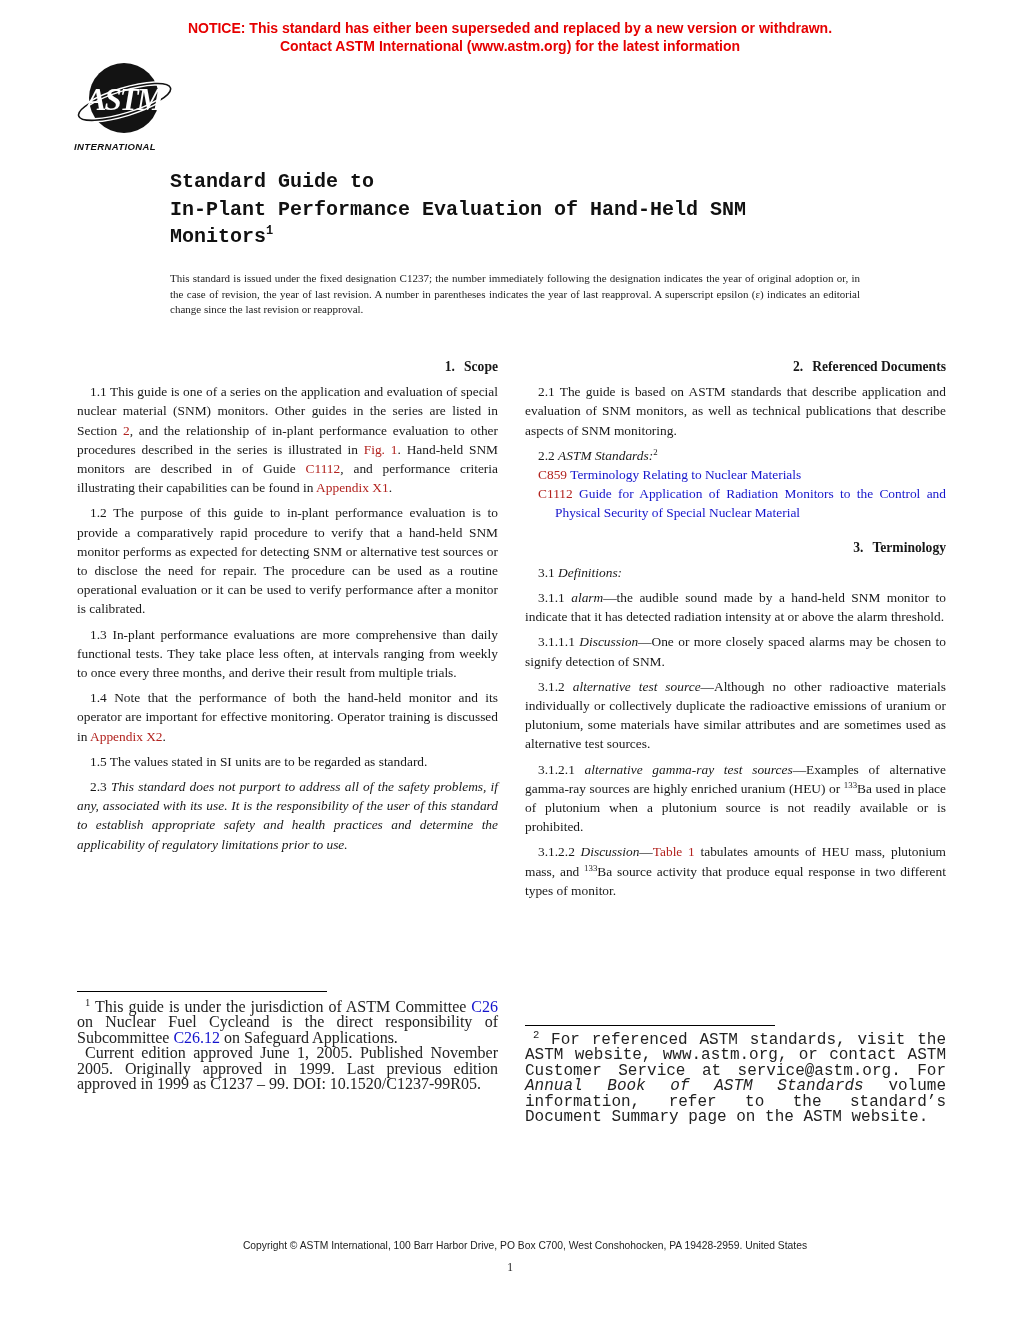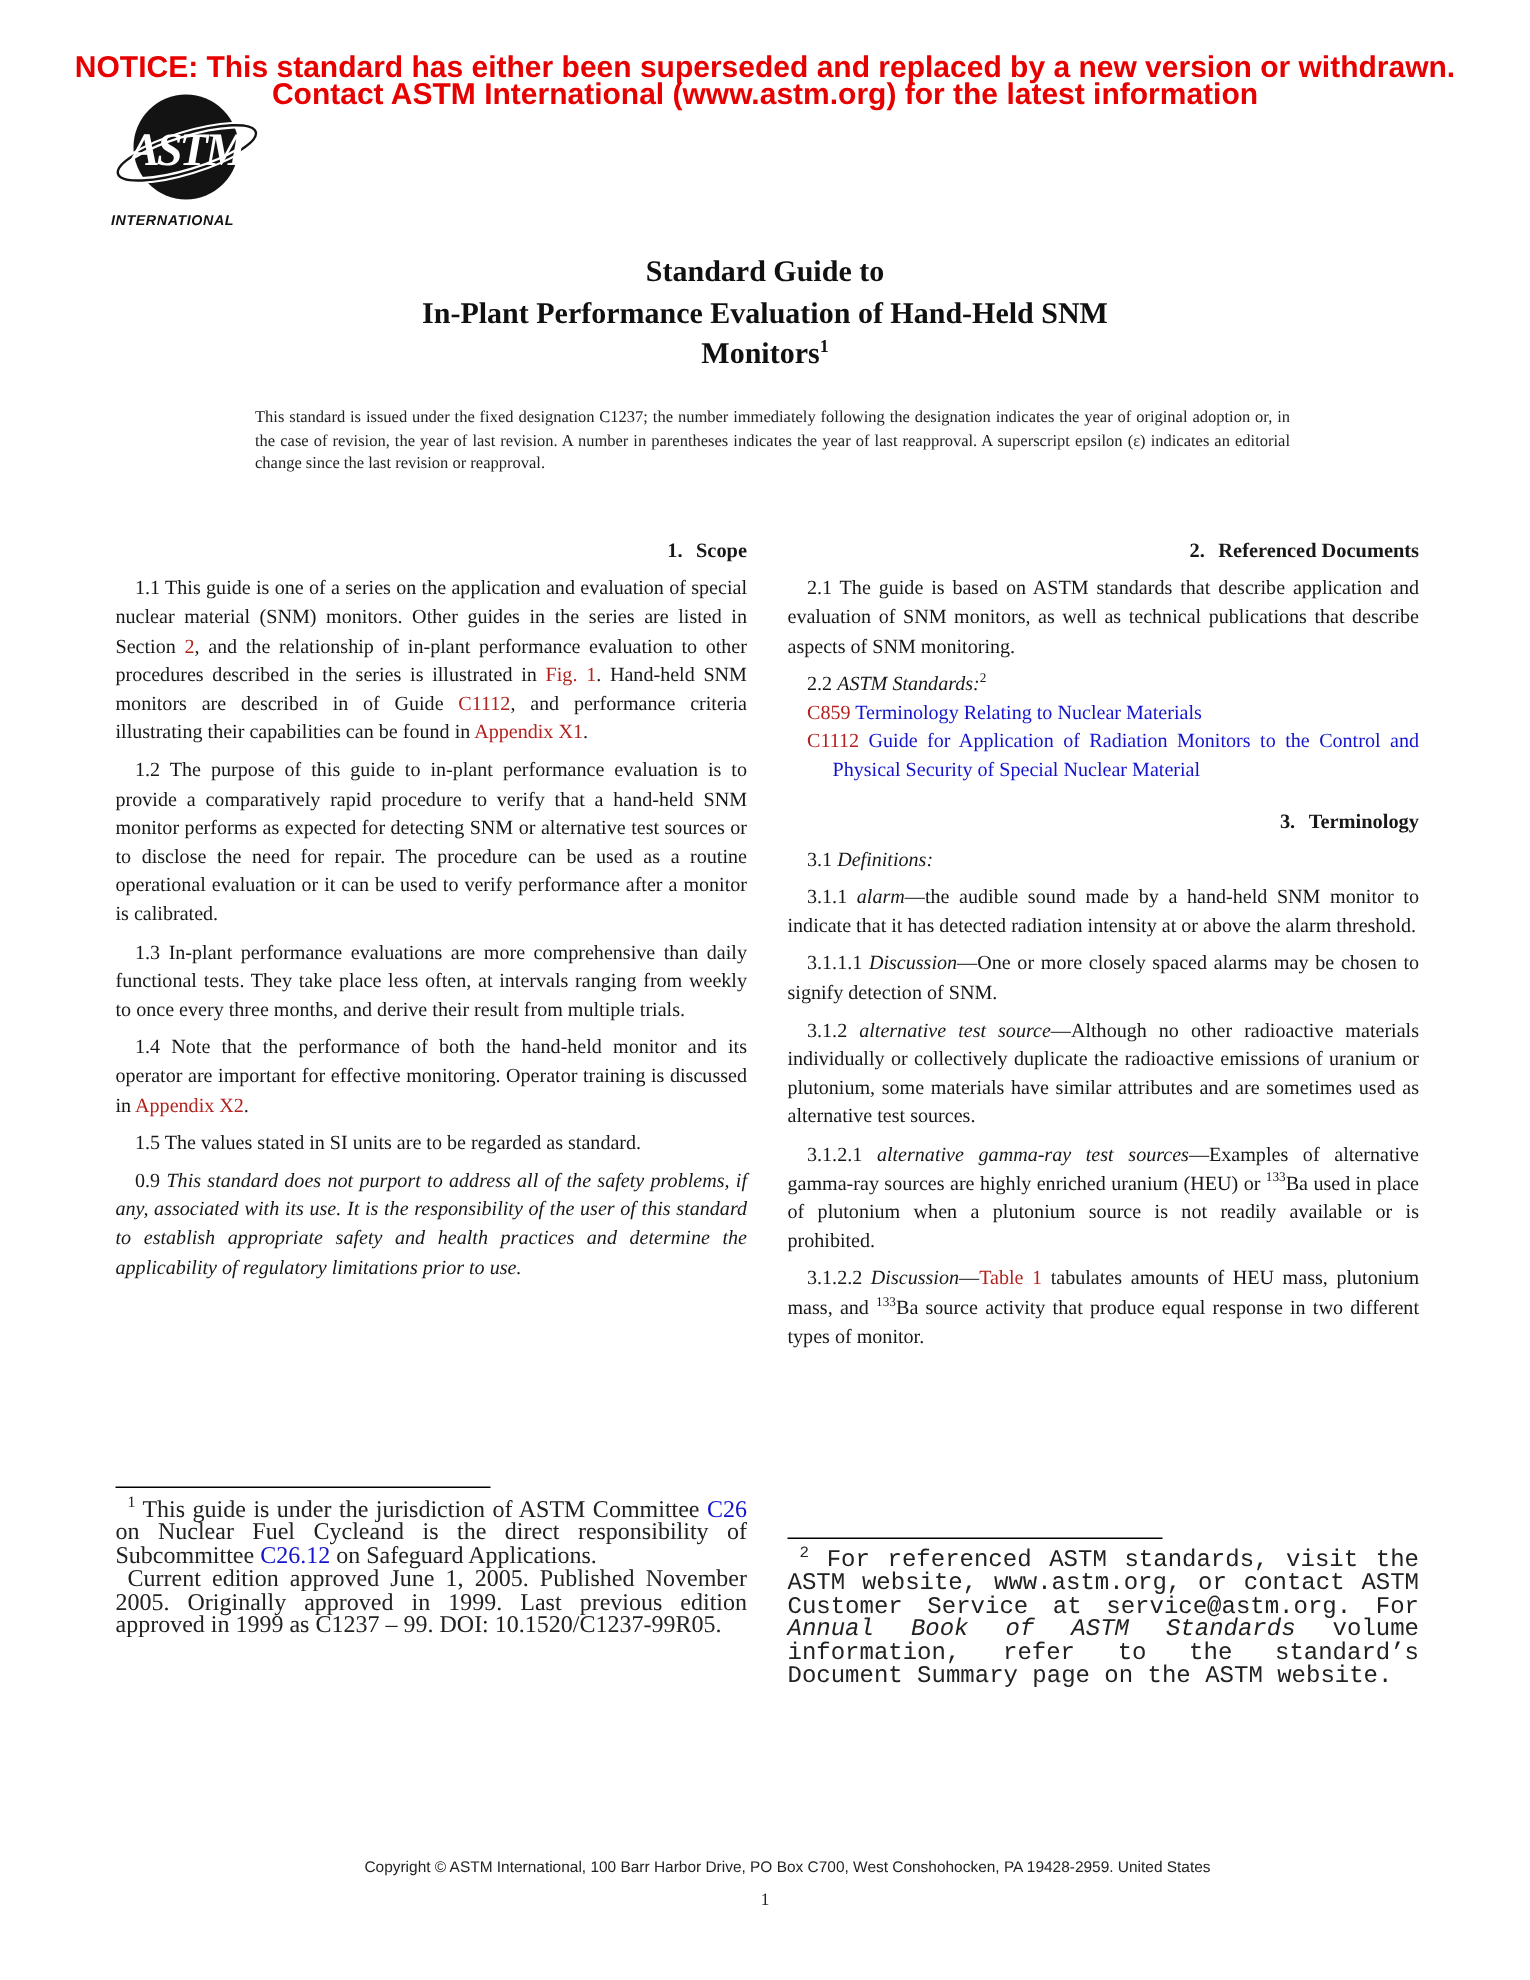--- a/index.html
+++ b/index.html
@@ -2,33 +2,33 @@
 <html style="--notice-red: #e60000; --link-red: #b2221e; --link-blue: #1414cc;"><head>
 <meta charset="utf-8">
 <style>
   html,body{margin:0;padding:0;background:#ffffff;}
   .page{position:relative;width:1020px;height:1320px;background:#fff;
         font-family:"Liberation Serif",serif;color:#181818;overflow:hidden;}
 
   
   .notice{position:absolute;top:20px;left:0;width:100%;text-align:center;
           font-family:"Liberation Sans",sans-serif;font-weight:bold;
-          font-size:20px;line-height:17.5px;color:var(--notice-red,#e60000);margin-top:17px;}
+          font-size:14px;line-height:17.5px;color:var(--notice-red,#e60000);}
 
   
   .logo{position:absolute;left:70px;top:60px;width:104px;text-align:center;}
   .logo-sub{font-family:"Liberation Sans",sans-serif;font-style:italic;font-weight:bold;
             font-size:9.5px;letter-spacing:.4px;margin-top:-3px;color:#111;text-align:left;padding-left:4px;}
 
   .designation{position:absolute;left:172px;top:88px;
                font-family:"Liberation Sans",sans-serif;font-weight:bold;font-size:17px;color:#111;}
 
   .title{position:absolute;left:170px;top:168px;width:680px;
-         font-family:Liberation Serif, serif;font-weight:bold;
-         font-size:20px;line-height:27.5px;color:#111;text-align:center;}
+         font-family:Liberation Mono, monospace;font-weight:bold;
+         font-size:20px;line-height:27.5px;color:#111;}
   .title .sup{vertical-align:super;font-size:12px;line-height:0;}
 
   .issued{position:absolute;left:170px;top:271px;width:690px;
           font-size:11px;line-height:15.6px;text-align:justify;color:#222;}
 
   
   .col{position:absolute;top:357px;width:421px;font-size:13.4px;line-height:19.2px;
        text-align:justify;color:#181818;}
   .col.left{left:77px;}
   .col.right{left:525px;}
@@ -85,21 +85,21 @@
 
   <div class="issued">This standard is issued under the fixed designation C1237; the number immediately following the designation indicates the year of original adoption or, in the case of revision, the year of last revision. A number in parentheses indicates the year of last reapproval. A superscript epsilon (ε) indicates an editorial change since the last revision or reapproval.</div>
 
   <div class="col left">
     <h2 class="sec"><span class="hnum">1.</span><span>Scope</span></h2>
     <p class="body"><span>1.1 This guide is one of a series on the application and evaluation of special nuclear material (SNM) monitors. Other guides in the series are listed in Section </span><span class="red">2</span><span>, and the relationship of in-plant performance evaluation to other procedures described in the series is illustrated in </span><span class="red">Fig. 1</span><span>. Hand-held SNM monitors are described in of Guide </span><span class="red">C1112</span><span>, and performance criteria illustrating their capabilities can be found in </span><span class="red">Appendix X1</span><span>.</span></p>
     <p class="body"><span>1.2 The purpose of this guide to in-plant performance evaluation is to provide a comparatively rapid procedure to verify that a hand-held SNM monitor performs as expected for detecting SNM or alternative test sources or to disclose the need for repair. The procedure can be used as a routine operational evaluation or it can be used to verify performance after a monitor is calibrated.</span></p>
     <p class="body"><span>1.3 In-plant performance evaluations are more comprehensive than daily functional tests. They take place less often, at intervals ranging from weekly to once every three months, and derive their result from multiple trials.</span></p>
     <p class="body"><span>1.4 Note that the performance of both the hand-held monitor and its operator are important for effective monitoring. Operator training is discussed in </span><span class="red">Appendix X2</span><span>.</span></p>
     <p class="body"><span>1.5 The values stated in SI units are to be regarded as standard.</span></p>
-    <p class="body"><span>0.9 </span><span class="it">This standard does not purport to address all of the safety problems, if any, associated with its use. It is the responsibility of the user of this standard to establish appropriate safety and health practices and determine the applicability of regulatory limitations prior to use.</span></p>
+    <p class="body"><span>2.3 </span><span class="it">This standard does not purport to address all of the safety problems, if any, associated with its use. It is the responsibility of the user of this standard to establish appropriate safety and health practices and determine the applicability of regulatory limitations prior to use.</span></p>
   </div>
 
   <div class="col right">
     <h2 class="sec"><span class="hnum">2.</span><span>Referenced Documents</span></h2>
     <p class="body"><span>2.1 The guide is based on ASTM standards that describe application and evaluation of SNM monitors, as well as technical publications that describe aspects of SNM monitoring.</span></p>
     <p class="body"><span>2.2 </span><span class="it">ASTM Standards:</span><span class="sup">2</span></p>
     <p class="std-item"><span class="red">C859</span><span class="blue"> Terminology Relating to Nuclear Materials</span></p>
     <p class="std-item"><span class="red">C1112</span><span class="blue"> Guide for Application of Radiation Monitors to the Control and Physical Security of Special Nuclear Material</span></p>
     <h2 class="sec mt"><span class="hnum">3.</span><span>Terminology</span></h2>
     <p class="body"><span>3.1 </span><span class="it">Definitions:</span></p>

